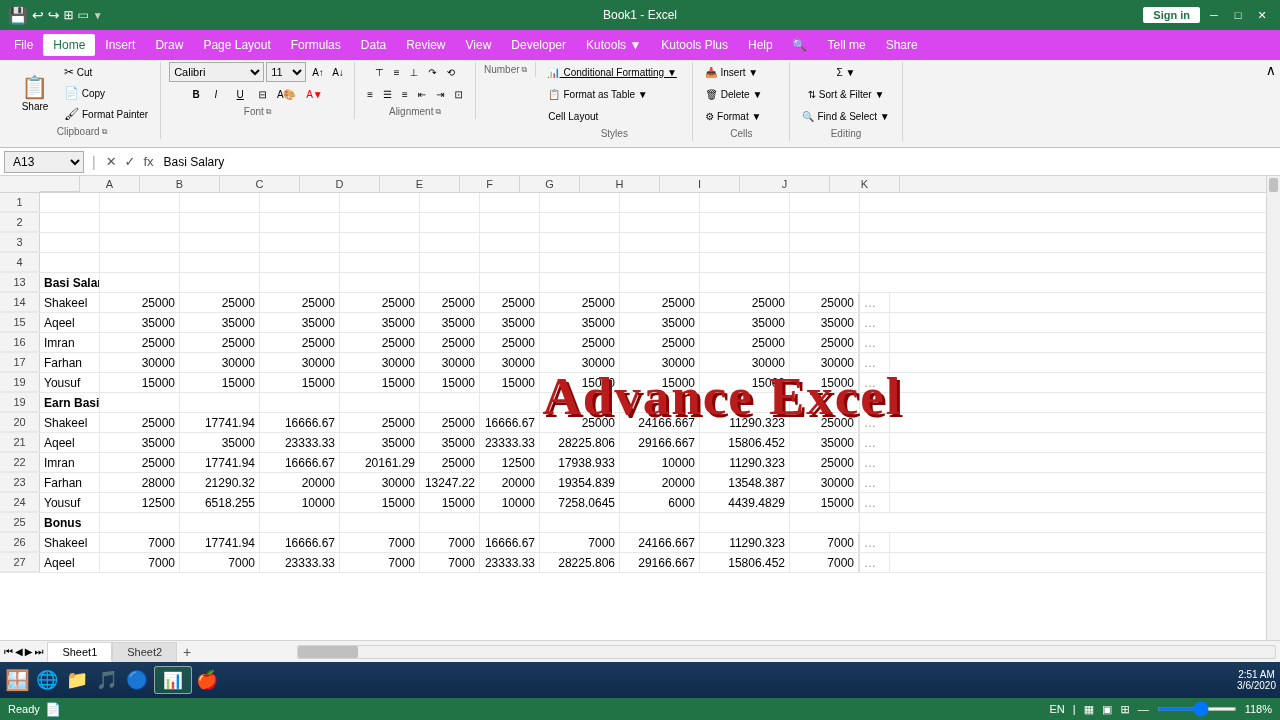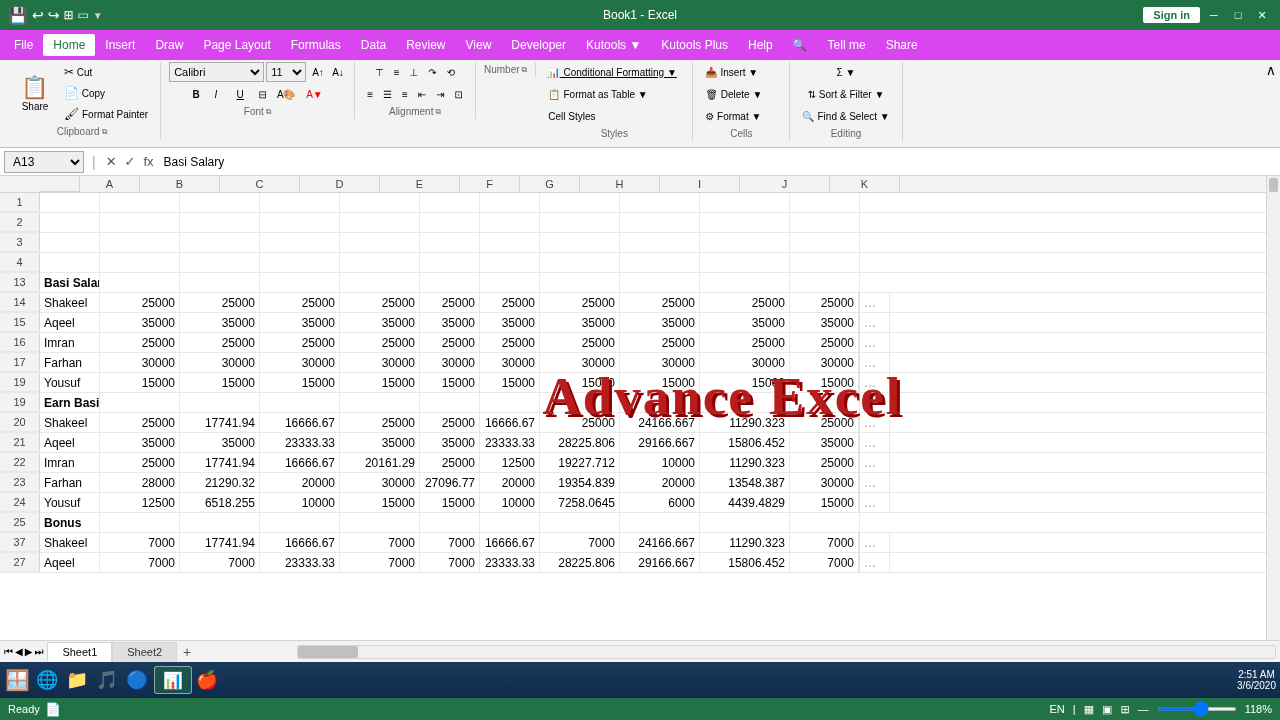--- a/index.html
+++ b/index.html
@@ -392,21 +392,21 @@
     </div>
 
     <div class="ribbon-group">
       <div class="ribbon-group-label" style="display:flex;justify-content:center;align-items:center;gap:2px;">Number <span style="font-size:8px;">⧉</span></div>
     </div>
 
     <div class="ribbon-group">
       <div class="ribbon-group-content" style="flex-direction:column;gap:2px;">
         <button class="ribbon-btn-small" style="width:140px;text-decoration:underline;">📊 Conditional Formatting ▼</button>
         <button class="ribbon-btn-small" style="width:140px;">📋 Format as Table ▼</button>
-        <button class="ribbon-btn-small" style="width:140px;">Cell Styles</button>
+        <button class="ribbon-btn-small" style="width:140px;">Cell Layout</button>
       </div>
       <div class="ribbon-group-label">Styles</div>
     </div>
 
     <div class="ribbon-group">
       <div class="ribbon-group-content" style="flex-direction:column;gap:2px;justify-content:flex-end;">
         <button class="ribbon-btn-small" style="width:80px;">📥 Insert ▼</button>
         <button class="ribbon-btn-small" style="width:80px;">🗑 Delete ▼</button>
         <button class="ribbon-btn-small" style="width:80px;">⚙ Format ▼</button>
       </div>
@@ -649,34 +649,34 @@
         </div>
         <div class="grid-row">
           <div class="row-header">22</div>
           <div class="cell" style="width: 60px; min-width: 60px;">Imran</div>
           <div class="cell" style="width: 80px; min-width: 80px; justify-content: flex-end;">25000</div>
           <div class="cell" style="width: 80px; min-width: 80px; justify-content: flex-end;">17741.94</div>
           <div class="cell" style="width: 80px; min-width: 80px; justify-content: flex-end;">16666.67</div>
           <div class="cell" style="width: 80px; min-width: 80px; justify-content: flex-end;">20161.29</div>
           <div class="cell" style="width: 60px; min-width: 60px; justify-content: flex-end;">25000</div>
           <div class="cell" style="width: 60px; min-width: 60px; justify-content: flex-end;">12500</div>
-          <div class="cell" style="width: 80px; min-width: 80px; justify-content: flex-end;">19227.712</div>
+          <div class="cell" style="width: 80px; min-width: 80px; justify-content: flex-end;">17938.933</div>
           <div class="cell" style="width: 80px; min-width: 80px; justify-content: flex-end;">10000</div>
           <div class="cell" style="width: 90px; min-width: 90px; justify-content: flex-end;">11290.323</div>
           <div class="cell" style="width: 70px; min-width: 70px; justify-content: flex-end; border-right: 2px solid rgb(224, 224, 224);">25000</div>
           <div class="cell" style="width: 30px; min-width: 30px; color: rgb(153, 153, 153);">…</div>
         </div>
         <div class="grid-row">
           <div class="row-header">23</div>
           <div class="cell" style="width: 60px; min-width: 60px;">Farhan</div>
           <div class="cell" style="width: 80px; min-width: 80px; justify-content: flex-end;">28000</div>
           <div class="cell" style="width: 80px; min-width: 80px; justify-content: flex-end;">21290.32</div>
           <div class="cell" style="width: 80px; min-width: 80px; justify-content: flex-end;">20000</div>
           <div class="cell" style="width: 80px; min-width: 80px; justify-content: flex-end;">30000</div>
-          <div class="cell" style="width: 60px; min-width: 60px; justify-content: flex-end;">27096.77</div>
+          <div class="cell" style="width: 60px; min-width: 60px; justify-content: flex-end;">13247.22</div>
           <div class="cell" style="width: 60px; min-width: 60px; justify-content: flex-end;">20000</div>
           <div class="cell" style="width: 80px; min-width: 80px; justify-content: flex-end;">19354.839</div>
           <div class="cell" style="width: 80px; min-width: 80px; justify-content: flex-end;">20000</div>
           <div class="cell" style="width: 90px; min-width: 90px; justify-content: flex-end;">13548.387</div>
           <div class="cell" style="width: 70px; min-width: 70px; justify-content: flex-end; border-right: 2px solid rgb(224, 224, 224);">30000</div>
           <div class="cell" style="width: 30px; min-width: 30px; color: rgb(153, 153, 153);">…</div>
         </div>
         <div class="grid-row">
           <div class="row-header">24</div>
           <div class="cell" style="width: 60px; min-width: 60px;">Yousuf</div>
@@ -700,21 +700,21 @@
           <div class="cell" style="width: 80px; min-width: 80px;"></div>
           <div class="cell" style="width: 80px; min-width: 80px;"></div>
           <div class="cell" style="width: 60px; min-width: 60px;"></div>
           <div class="cell" style="width: 60px; min-width: 60px;"></div>
           <div class="cell" style="width: 80px; min-width: 80px;"></div>
           <div class="cell" style="width: 80px; min-width: 80px;"></div>
           <div class="cell" style="width: 90px; min-width: 90px;"></div>
           <div class="cell" style="width: 70px; min-width: 70px;"></div>
         </div>
         <div class="grid-row">
-          <div class="row-header">37</div>
+          <div class="row-header">26</div>
           <div class="cell" style="width: 60px; min-width: 60px;">Shakeel</div>
           <div class="cell" style="width: 80px; min-width: 80px; justify-content: flex-end;">7000</div>
           <div class="cell" style="width: 80px; min-width: 80px; justify-content: flex-end;">17741.94</div>
           <div class="cell" style="width: 80px; min-width: 80px; justify-content: flex-end;">16666.67</div>
           <div class="cell" style="width: 80px; min-width: 80px; justify-content: flex-end;">7000</div>
           <div class="cell" style="width: 60px; min-width: 60px; justify-content: flex-end;">7000</div>
           <div class="cell" style="width: 60px; min-width: 60px; justify-content: flex-end;">16666.67</div>
           <div class="cell" style="width: 80px; min-width: 80px; justify-content: flex-end;">7000</div>
           <div class="cell" style="width: 80px; min-width: 80px; justify-content: flex-end;">24166.667</div>
           <div class="cell" style="width: 90px; min-width: 90px; justify-content: flex-end;">11290.323</div>

